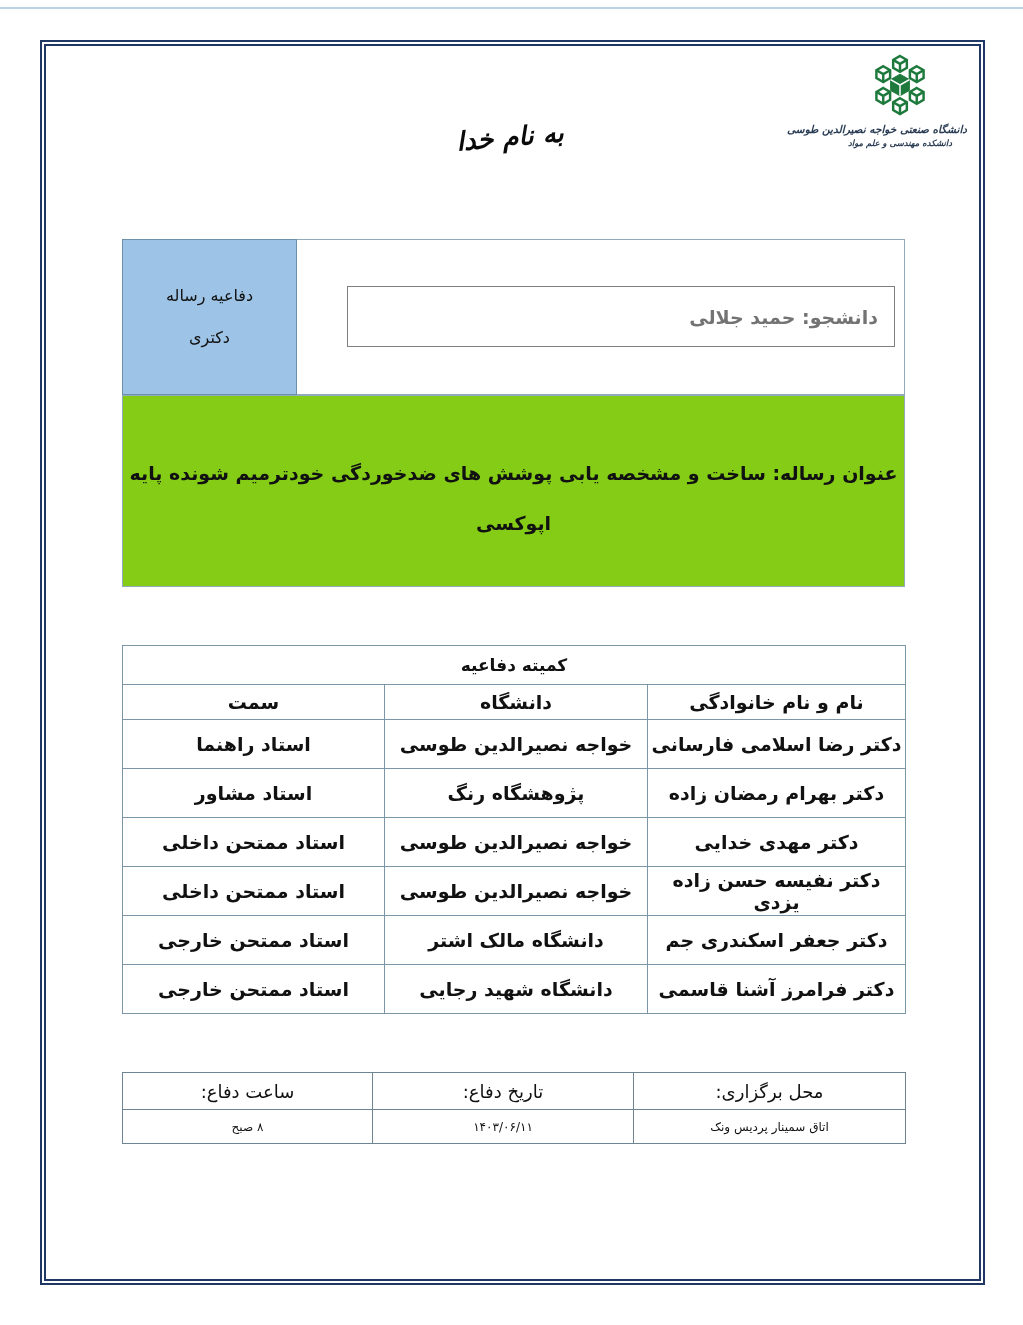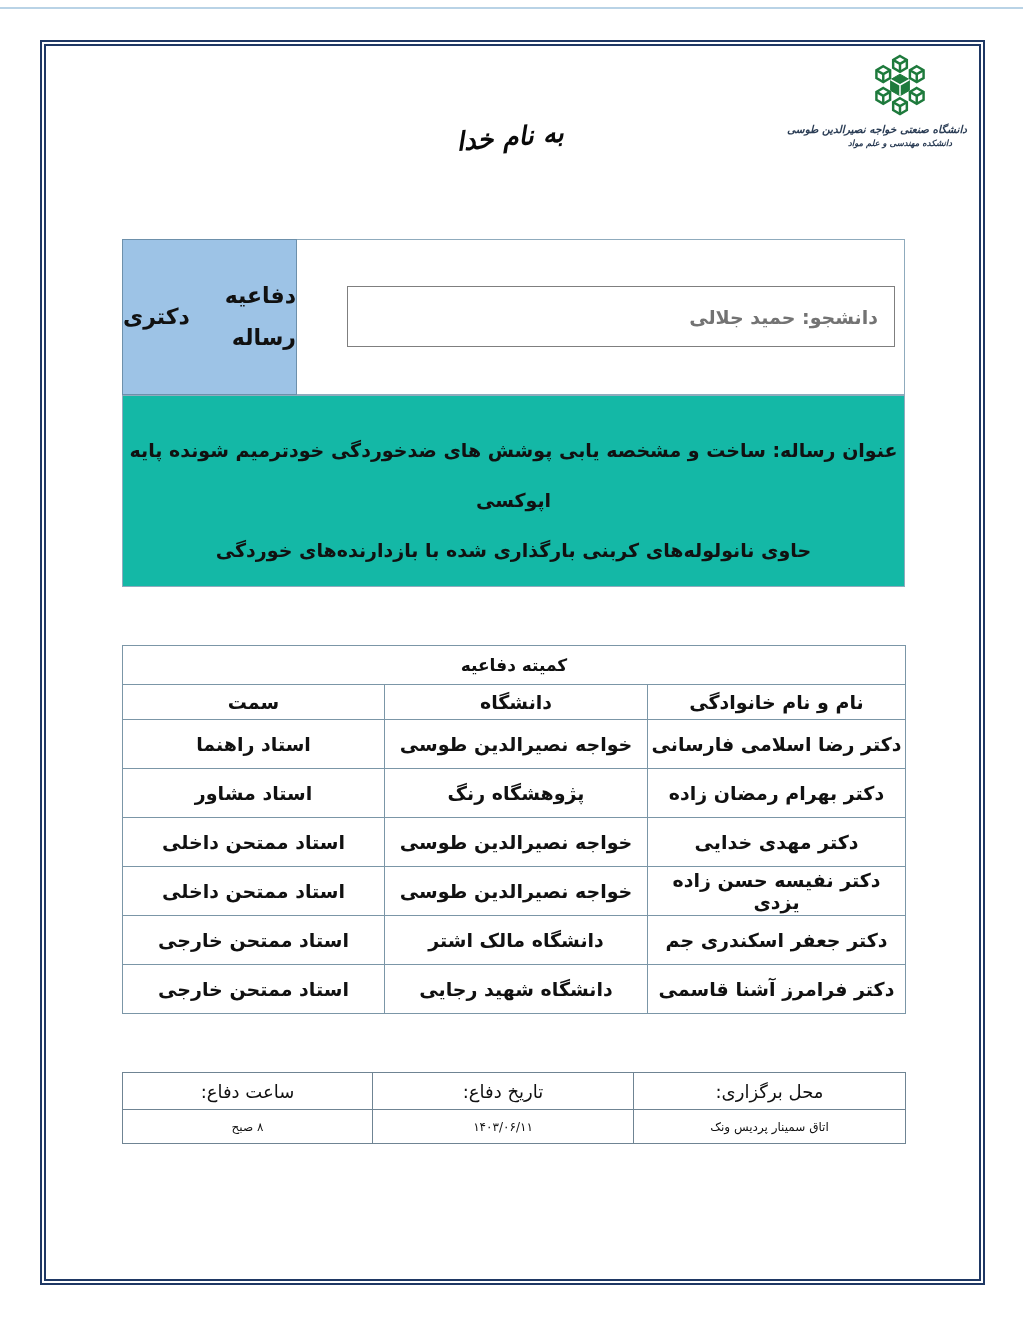--- a/index.html
+++ b/index.html
@@ -22,31 +22,31 @@
 
   
   .bismillah{position:absolute;left:420px;top:122px;width:180px;text-align:center;direction:rtl;
              font-family:"DejaVu Serif",serif;font-style:italic;font-weight:bold;
              font-size:26px;color:#0a0a0a;transform:rotate(-5deg);}
 
   
   .hdr-table{position:absolute;left:122px;top:239px;width:783px;height:348px;box-sizing:border-box;}
   .type-cell{position:absolute;left:0;top:0;width:175px;height:156px;box-sizing:border-box;
              background:#9dc3e6;border:1px solid #6d90ab;direction:rtl;
-             display:flex;flex-direction:row;justify-content:center;align-items:center;
-             font-weight:bold;font-size:22px;color:#111;line-height:42px;}
+             display:flex;flex-direction:column;justify-content:center;align-items:center;
+             font-weight:normal;font-size:16px;color:#111;line-height:42px;}
   .student-cell{position:absolute;left:175px;top:0;width:608px;height:156px;box-sizing:border-box;
                 border:1px solid #8fabbd;border-left:none;background:#fff;}
   .student-box{position:absolute;left:50px;top:46px;width:548px;height:61px;box-sizing:border-box;
                border:1px solid #7f7f7f;direction:rtl;display:flex;align-items:center;
                padding-right:16px;font-weight:bold;font-size:19px;color:#737373;}
   .title-cell{position:absolute;left:0;top:156px;width:783px;height:192px;box-sizing:border-box;
-              border:1px solid #8fabbd;border-top:1px solid #8fabbd;background:#14b8a6;direction:rtl;
+              border:1px solid #8fabbd;border-top:1px solid #8fabbd;background:#84cc16;direction:rtl;
               text-align:center;font-weight:bold;font-size:19px;color:#111;
-              padding-top:29px;line-height:50px;}
+              padding-top:52px;line-height:50px;}
 
   
   .committee{position:absolute;left:122px;top:645px;width:783px;border-collapse:collapse;
              direction:rtl;table-layout:fixed;}
   .committee th,.committee td{border:1.5px solid #7b96a7;text-align:center;vertical-align:middle;
              font-weight:bold;color:#111;background:#fff;padding:0;}
   .committee .tbl-title{height:38px;font-size:17px;}
   .committee .col-hdr{height:34px;font-size:19px;margin-top:11px;}
   .committee .data-row td{height:48px;font-size:19px;}
 
@@ -96,21 +96,20 @@
       <span>دفاعیه رساله</span>
       <span>دکتری</span>
     </div>
     <div class="student-cell">
       <div class="student-box">
         <span>دانشجو: حمید جلالی</span>
       </div>
     </div>
     <div class="title-cell">
       <div>عنوان رساله: ساخت و مشخصه یابی پوشش های ضدخوردگی خودترمیم شونده پایه اپوکسی</div>
-      <div>حاوی نانولوله‌های کربنی بارگذاری شده با بازدارنده‌های خوردگی</div>
     </div>
   </div>
 
   <table class="committee">
     <colgroup>
       <col style="width:258px">
         <col style="width:263px">
         <col style="width:262px">
     </colgroup>
     <tbody>

